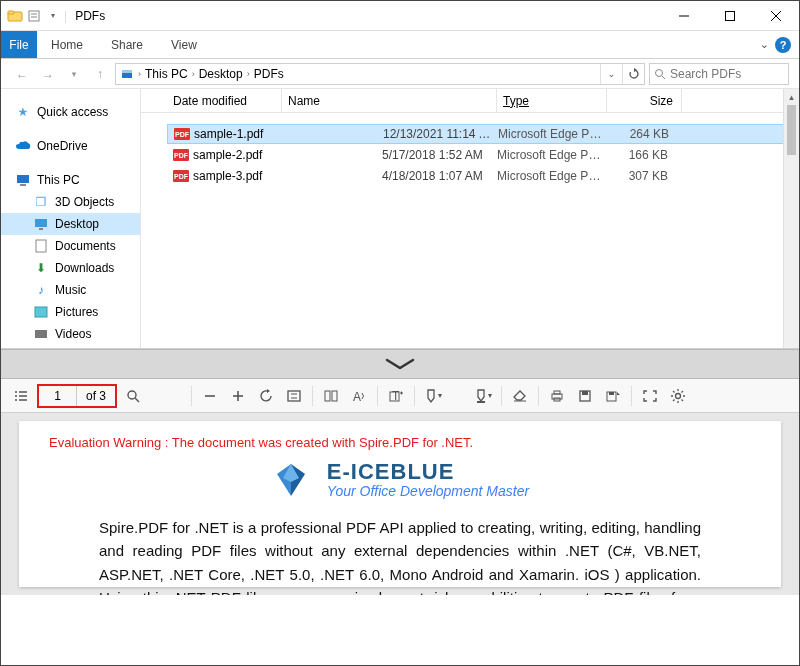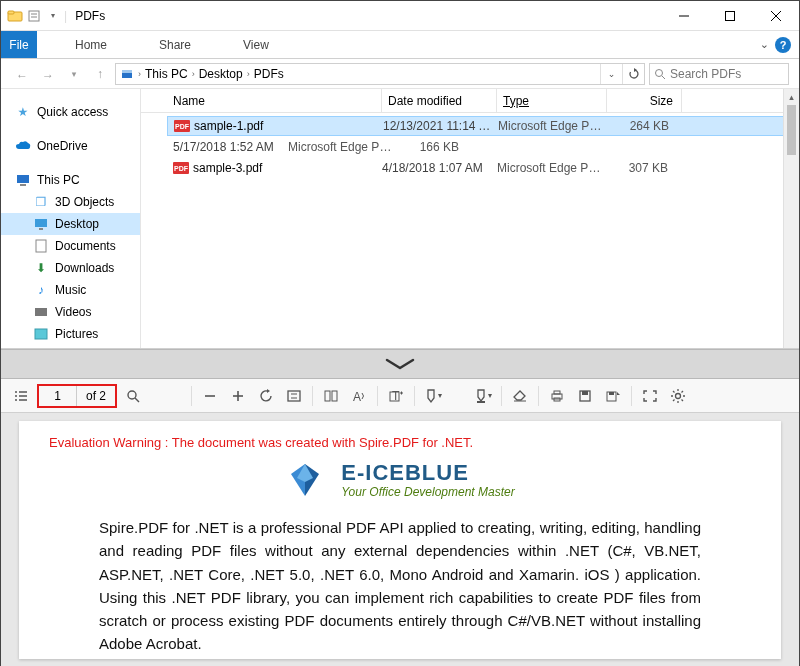--- a/index.html
+++ b/index.html
@@ -10,21 +10,21 @@
 .titlebar{height:30px;display:flex;align-items:center;border-bottom:1px solid #e1e1e1;background:#fff;}
 .titlebar .qat{display:flex;align-items:center;gap:3px;padding-left:6px;}
 .titlebar .qat .ico{width:16px;height:16px;display:flex;align-items:center;justify-content:center;}
 .titlebar .title{padding-left:8px;}
 .titlebar .winbtns{margin-left:auto;display:flex;}
 .titlebar .winbtns .wbtn{width:46px;height:30px;display:flex;align-items:center;justify-content:center;}
 
 
 .ribbon{height:28px;display:flex;align-items:stretch;border-bottom:1px solid #d0d0d0;background:#fff;}
 .ribbon .file{background:#1979ca;color:#fff;width:36px;display:flex;align-items:center;justify-content:center;}
-.ribbon .tab{padding:0 14px;display:flex;align-items:center;color:#444;margin-left:24px;}
+.ribbon .tab{padding:0 14px;display:flex;align-items:center;color:#444;}
 .ribbon .help-area{margin-left:auto;display:flex;align-items:center;gap:6px;padding-right:8px;}
 .circle-icon{width:16px;height:16px;border-radius:50%;display:flex;align-items:center;justify-content:center;font-size:11px;font-weight:bold;}
 
 
 .navrow{height:30px;display:flex;align-items:center;gap:4px;padding:0 10px;border-bottom:1px solid #e5e5e5;}
 .navrow .navbtn{width:22px;height:22px;display:flex;align-items:center;justify-content:center;color:#999;}
 .addr{flex:1;height:22px;border:1px solid #cfcfcf;display:flex;align-items:center;background:#fff;}
 .addr .seg{padding:0 4px;display:flex;align-items:center;gap:2px;}
 .addr .chev{color:#666;font-size:9px;}
 .addr .right{margin-left:auto;display:flex;}
@@ -67,28 +67,28 @@
 
 .pdftool{height:34px;display:flex;align-items:center;border-bottom:1px solid #d0d0d0;background:#f8f8f8;padding:0 8px;gap:4px;}
 .pdftool .tbtn{width:24px;height:24px;display:flex;align-items:center;justify-content:center;color:#555;}
 .pdftool .pagebox{display:flex;align-items:center;border:2px solid #e41b1b;height:24px;}
 .pdftool .pagebox .pn{width:38px;text-align:center;border-right:1px solid #ccc;height:100%;display:flex;align-items:center;justify-content:center;}
 .pdftool .pagebox .tot{width:38px;text-align:center;height:100%;display:flex;align-items:center;justify-content:center;}
 .pdftool .sep{width:1px;height:20px;background:#ddd;margin:0 2px;}
 .pdftool .gap{flex:0 0 36px;}
 
 
-.pdfwrap{height:254px;background:#e7e7e7;overflow:hidden;padding:8px 18px;}
+.pdfwrap{height:182px;background:#e7e7e7;overflow:hidden;padding:8px 18px;}
 .page{background:#fff;height:100%;padding:14px 30px 0;box-shadow:0 1px 3px rgba(0,0,0,.2);font-family:"Times New Roman",serif;}
 .page .warn{color:#e41b1b;font-size:13px;font-family:"Segoe UI",Arial,sans-serif;margin-bottom:10px;}
 .page .logo{display:flex;align-items:center;justify-content:center;gap:16px;margin-bottom:16px;}
 .page .logo .mark{width:40px;height:40px;}
 .page .logo .txt{line-height:1.1;}
 .page .logo .brand{color:#215b87;font-size:22px;font-weight:bold;letter-spacing:1px;}
-.page .logo .tag{color:#4d7c0f;font-style:italic;font-size:12px;}
+.page .logo .tag{color:#3b82f6;font-style:italic;font-size:14px;}
 .page .bodytxt{font-size:15px;line-height:1.55;color:#111;text-align:justify;padding:0 50px;}
 
 
 .frame{border:1px solid #444;width:800px;height:666px;}
 </style>
 </head>
 <body>
 
 <div class="frame">
 
@@ -230,58 +230,62 @@
           <span class="ico" style="color:#2b8a3e;">⬇</span>
           <span>Downloads</span>
         </div>
     <div class="item sub">
           <span class="ico" style="color:#1e88e5;">♪</span>
           <span>Music</span>
         </div>
     <div class="item sub">
           <span class="ico">
             <svg width="14" height="12">
-              <rect x="1" y="2" width="12" height="8" fill="#777"></rect>
-            </svg>
-          </span>
-          <span>Videos</span>
+              <rect x="1" y="1" width="12" height="10" fill="#5ac8d8" stroke="#3a9bac"></rect>
+            </svg>
+          </span>
+          <span>Pictures</span>
         </div>
     <div class="item sub">
           <span class="ico">
             <svg width="14" height="12">
-              <rect x="1" y="1" width="12" height="10" fill="#5ac8d8" stroke="#3a9bac"></rect>
-            </svg>
-          </span>
-          <span>Pictures</span>
+              <rect x="1" y="2" width="12" height="8" fill="#777"></rect>
+            </svg>
+          </span>
+          <span>Videos</span>
         </div>
     <div class="item sub"></div>
   </div>
 
   <div class="filepane">
     <div class="vscroll">
       <div class="arr">▴</div>
       <div class="thumb"></div>
     </div>
     <div class="cols" style="padding-left:26px;">
+      <div class="col c-date">Date modified</div>
       <div class="col c-name">Name</div>
-      <div class="col c-date">Date modified</div>
       <div class="col c-type">Type</div>
       <div class="col c-size">Size</div>
     </div>
-    <div id="file-rows" style="padding-left:20px;padding-top:2px;">
+    <div id="file-rows" style="padding-left:20px;padding-top:2px;margin-top:8px;">
           <div class="row sel">
             <div class="cell cn">
               <span class="pdfico">PDF</span>
               <span>sample-1.pdf</span>
             </div>
             <div class="cell cd">12/13/2021 11:14 AM</div>
             <div class="cell ct">Microsoft Edge PDF ...</div>
             <div class="cell cs">264 KB</div>
           </div>
           <div class="row">
+            <div class="cell cn">
+              <span class="pdfico">PDF</span>
+              <span>sample-2.pdf</span>
+            </div>
             <div class="cell cd">5/17/2018 1:52 AM</div>
             <div class="cell ct">Microsoft Edge PDF ...</div>
             <div class="cell cs">166 KB</div>
           </div>
           <div class="row">
             <div class="cell cn">
               <span class="pdfico">PDF</span>
               <span>sample-3.pdf</span>
             </div>
             <div class="cell cd">4/18/2018 1:07 AM</div>
@@ -304,21 +308,21 @@
           <line x1="2" y1="4" x2="4" y2="4" stroke="#555" stroke-width="1.5"></line>
           <line x1="6" y1="4" x2="14" y2="4" stroke="#555" stroke-width="1.5"></line>
           <line x1="2" y1="8" x2="4" y2="8" stroke="#555" stroke-width="1.5"></line>
           <line x1="6" y1="8" x2="14" y2="8" stroke="#555" stroke-width="1.5"></line>
           <line x1="2" y1="12" x2="4" y2="12" stroke="#555" stroke-width="1.5"></line>
           <line x1="6" y1="12" x2="14" y2="12" stroke="#555" stroke-width="1.5"></line>
         </svg>
       </div>
   <div class="pagebox">
     <div class="pn">1</div>
-    <div class="tot">of 2</div>
+    <div class="tot">of 3</div>
   </div>
   <div class="tbtn">
         <svg width="14" height="14">
           <circle cx="6" cy="6" r="4" fill="none" stroke="#555" stroke-width="1.4"></circle>
           <line x1="9" y1="9" x2="13" y2="13" stroke="#555" stroke-width="1.4"></line>
         </svg>
       </div>
   <div class="gap"></div>
   <div class="sep"></div>
   <div class="tbtn">

